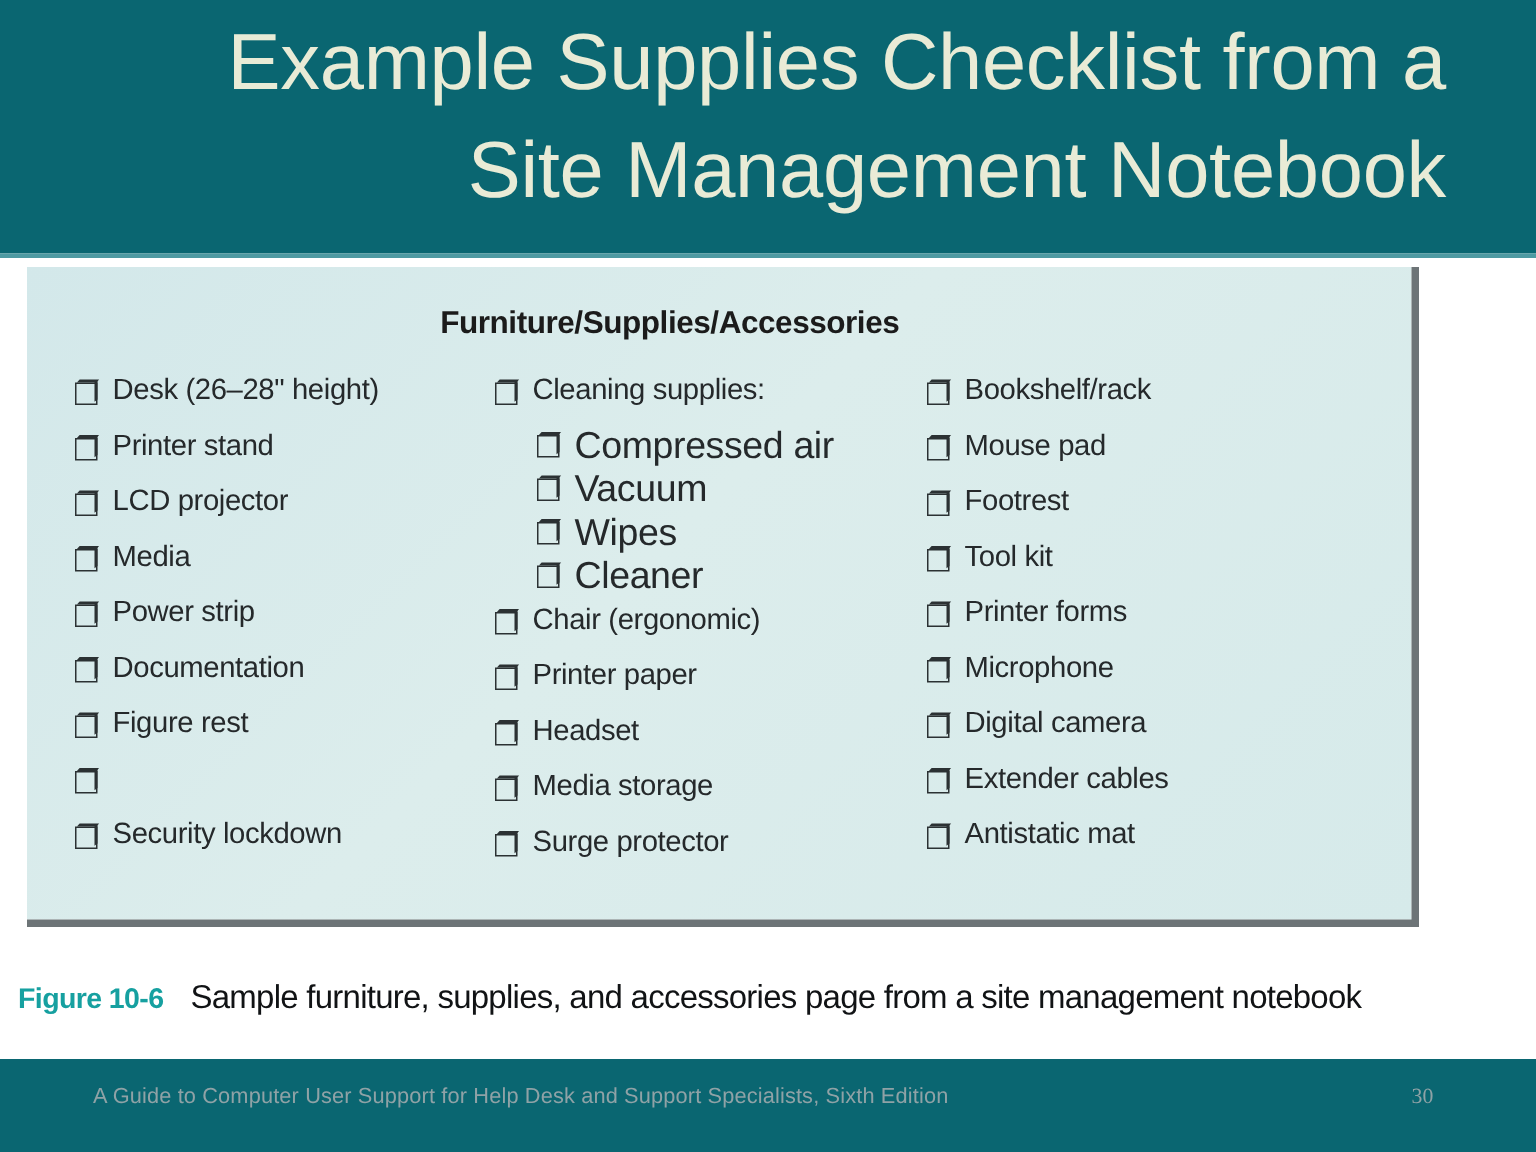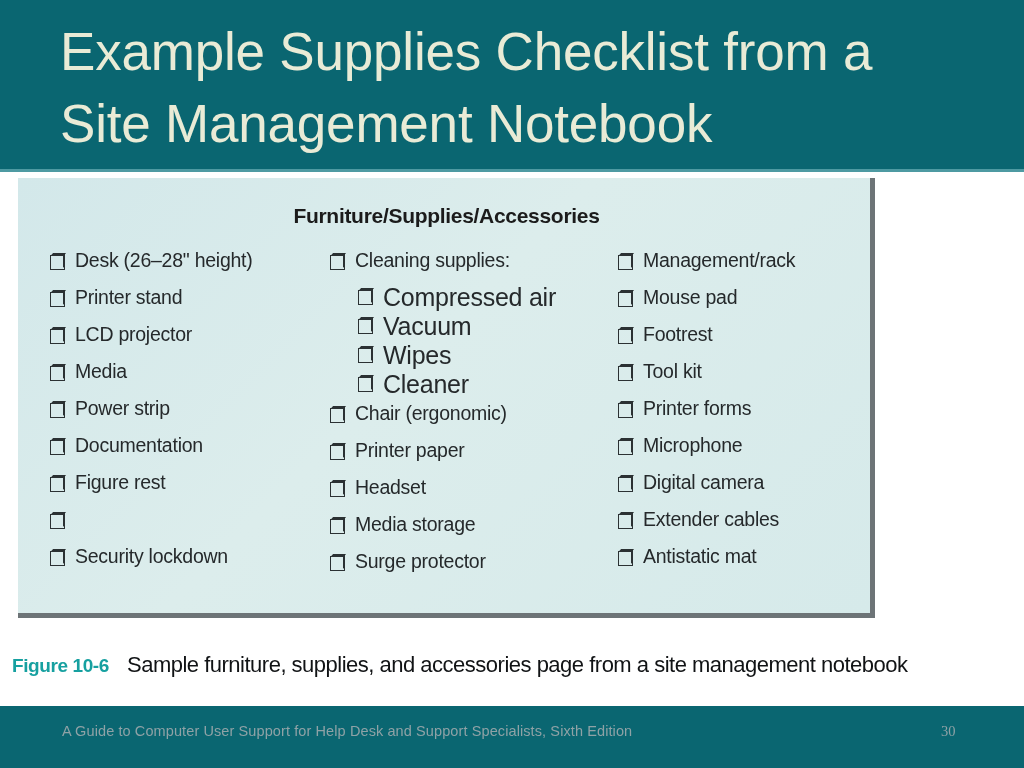--- a/index.html
+++ b/index.html
@@ -27,37 +27,37 @@
   #title-band-rule {
     position: absolute;
     left: 0; top: 169px;
     width: 1024px;
     height: 3px;
     background: #4e9aa2;
   }
   #slide-title {
     position: absolute;
     left: 60px;
-    top: 16px;
+    top: 6px;
     width: 904px;
-    text-align: left;
+    text-align: right;
     color: #e9ebd6;
     font-size: 53px;
     line-height: 72px;
     font-weight: 400;
     letter-spacing: -0.2px;
     white-space: pre-line;
   }
 
   
   #figure-panel {
     position: absolute;
     left: 18px;
     top: 178px;
-    width: 857px;
+    width: 928px;
     height: 440px;
     background: linear-gradient(135deg, #d3e8ea 0%, #dcedec 45%, #d6eaea 100%);
     border-right: 5px solid #6d7477;
     border-bottom: 5px solid #6d7477;
   }
 
   #checklist-heading {
     position: absolute;
     left: 0;
     top: 26px;
@@ -321,21 +321,21 @@
             <span class="chk-corner"></span>
           </span>
           <span class="chk-label">Surge protector</span>
         </div>
       </div>
     <div class="col" id="col-3">
         <div class="chk-row">
           <span class="checkbox">
             <span class="chk-corner"></span>
           </span>
-          <span class="chk-label">Management/rack</span>
+          <span class="chk-label">Bookshelf/rack</span>
         </div>
         <div class="chk-row">
           <span class="checkbox">
             <span class="chk-corner"></span>
           </span>
           <span class="chk-label">Mouse pad</span>
         </div>
         <div class="chk-row">
           <span class="checkbox">
             <span class="chk-corner"></span>

